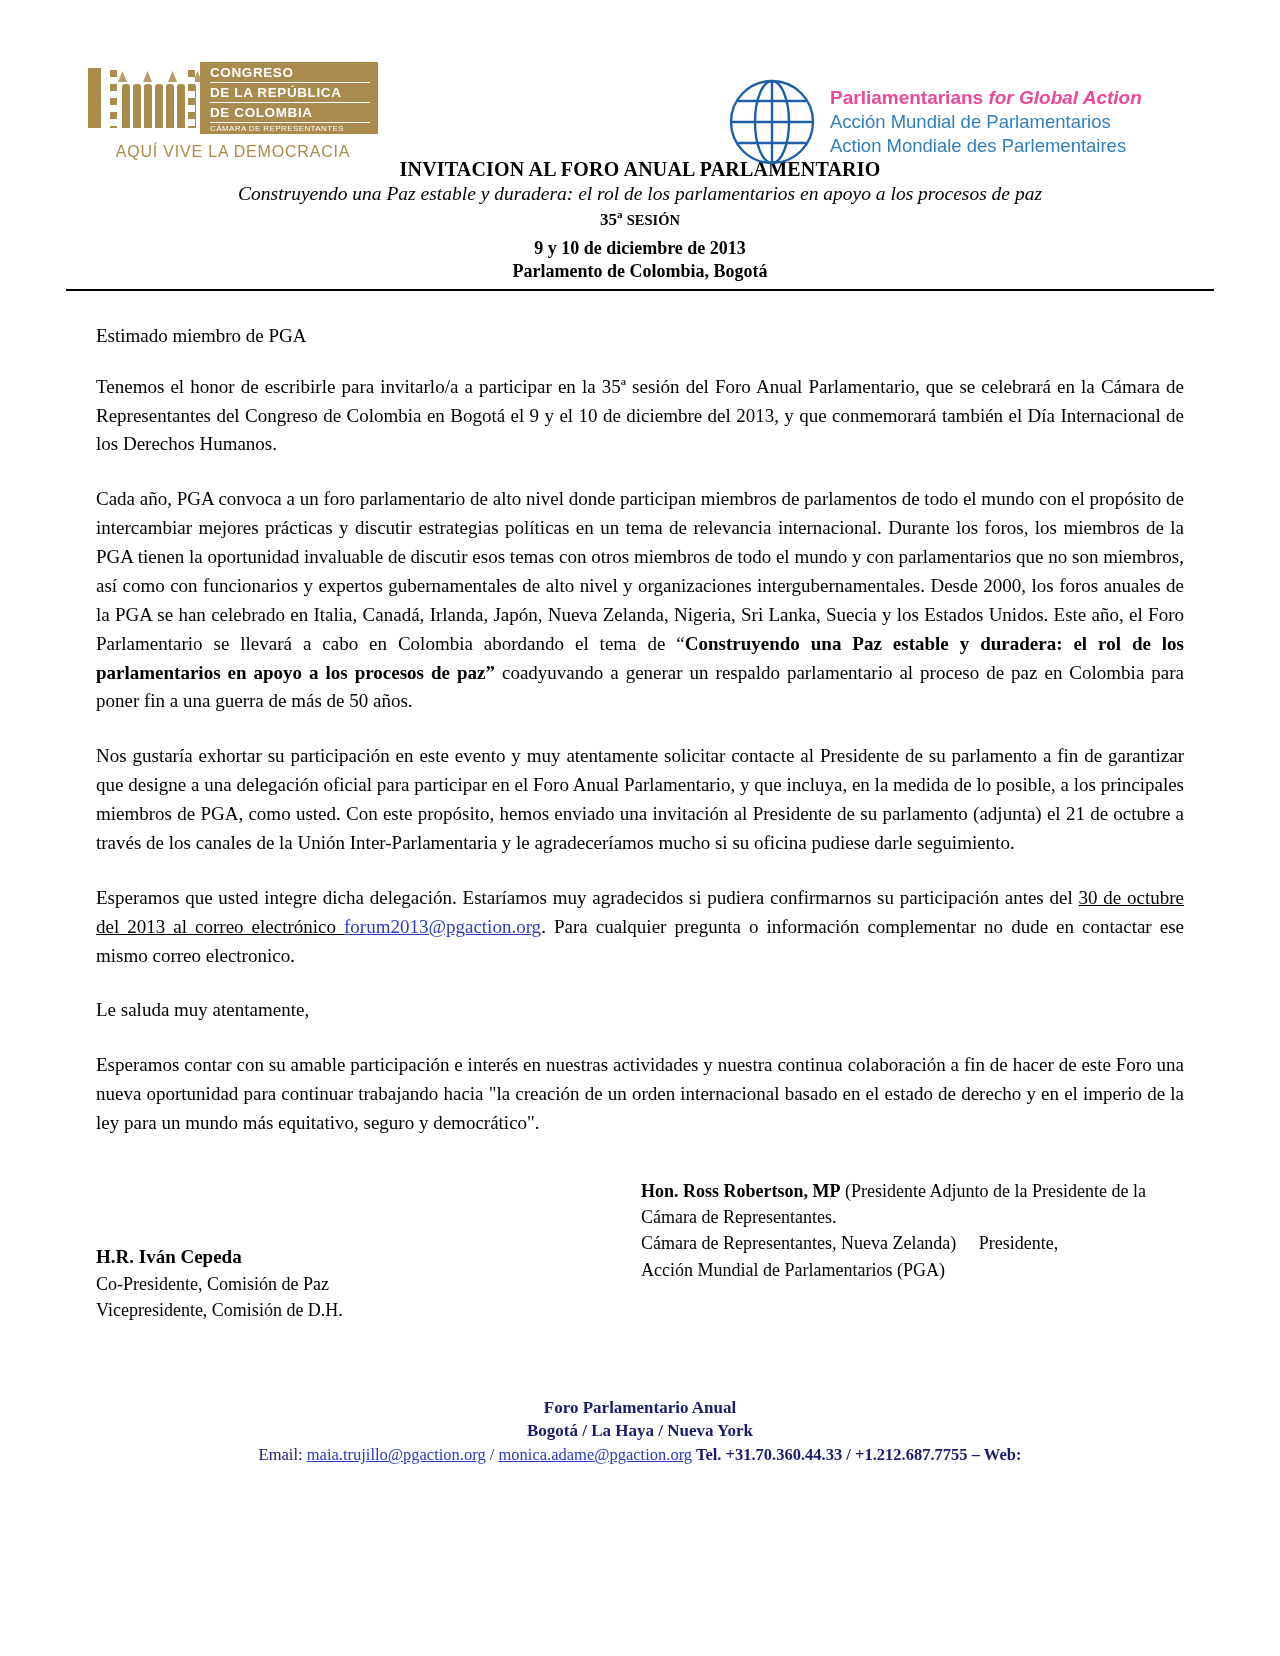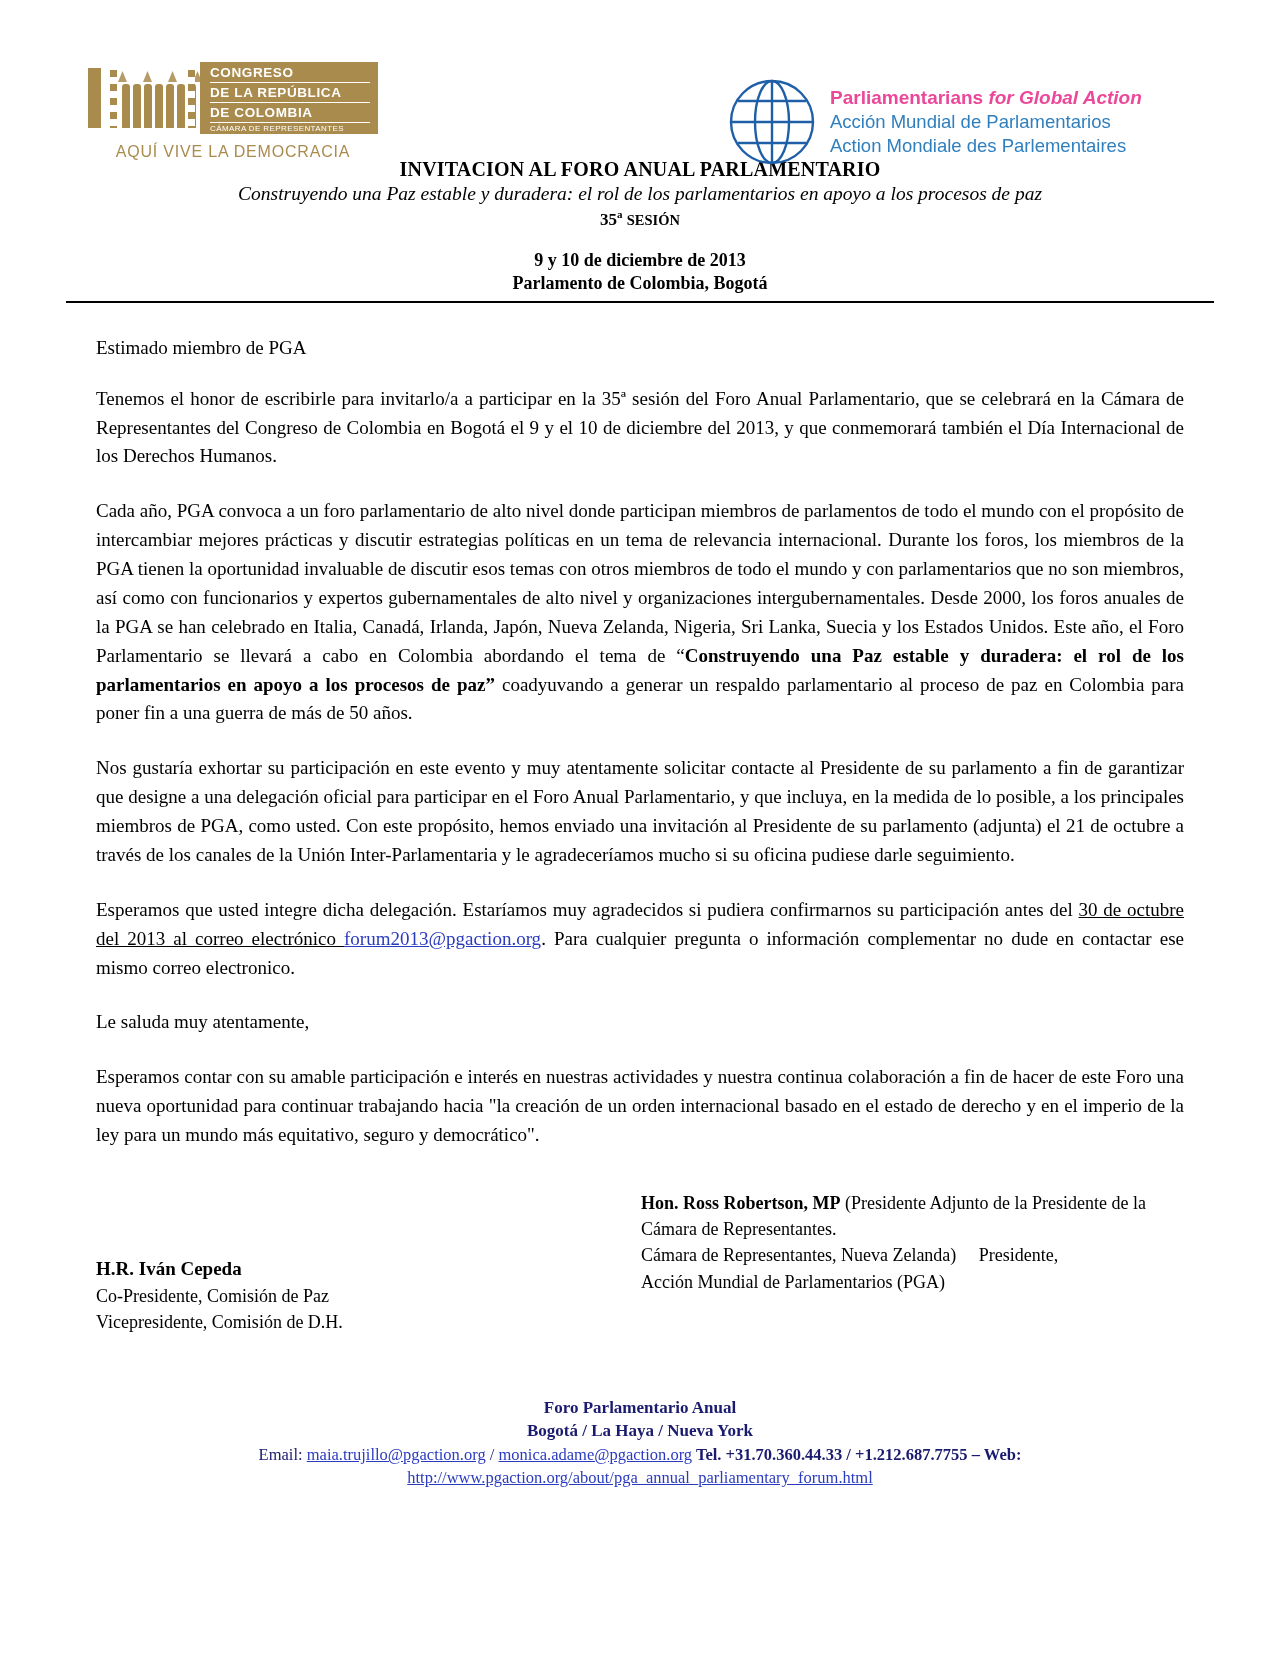--- a/index.html
+++ b/index.html
@@ -50,21 +50,21 @@
   .pga-text .t2,.pga-text .t3{font-family:"Liberation Sans","DejaVu Sans",sans-serif;
     font-size:18.5px;color:#2f7fbf;white-space:nowrap;}
 
   
   .titleblock{text-align:center;margin-top:18px;}
   .titleblock .tl1{font-size:20px;font-weight:bold;letter-spacing:.2px;}
   .titleblock .tl2{font-size:19.5px;font-style:italic;margin-top:2px;}
   .titleblock .tl3{font-size:17px;font-weight:bold;margin-top:3px;}
   .titleblock .tl3 sup{font-size:11px;}
   .titleblock .tl3 .sc{font-size:14.5px;}
-  .titleblock .tl4{font-size:18px;font-weight:bold;margin-top:20px;}
+  .titleblock .tl4{font-size:18px;font-weight:bold;margin-top:8px;}
   .titleblock .tl5{font-size:18px;font-weight:bold;margin-top:2px;}
 
   .rule{border-top:2.5px solid #000;margin:7px 66px 0 66px;}
 
   
   .body{margin:0 96px 0 96px;}
   .dateline{text-align:right;font-size:19px;margin-top:9px;padding-right:24px;}
   .salutation{font-size:19px;margin-top:34px;}
   p.para{font-size:19px;text-align:justify;line-height:1.52;margin:26px 0 0 0;}
   p.para b{font-weight:bold;}
@@ -195,16 +195,15 @@
         <div>Co-Presidente, Comisión de Paz</div>
         <div>Vicepresidente, Comisión de D.H.</div>
       </div>
     </div>
   </div>
 
   <div class="footer">
     <div class="f1">Foro Parlamentario Anual</div>
     <div class="f2">Bogotá / La Haya / Nueva York</div>
     <div class="f3"><span>Email: </span><a href="#">maia.trujillo@pgaction.org</a><span> / </span><a href="#">monica.adame@pgaction.org</a><span class="bold"> Tel. +31.70.360.44.33 / +1.212.687.7755 – Web:</span></div>
-    <div class="f4"><a href="#">http://www.pgaction.org/about/pga_annual_parliamentary_forum.html</a></div>
   </div>
 
 </div>
 
 </body></html>

